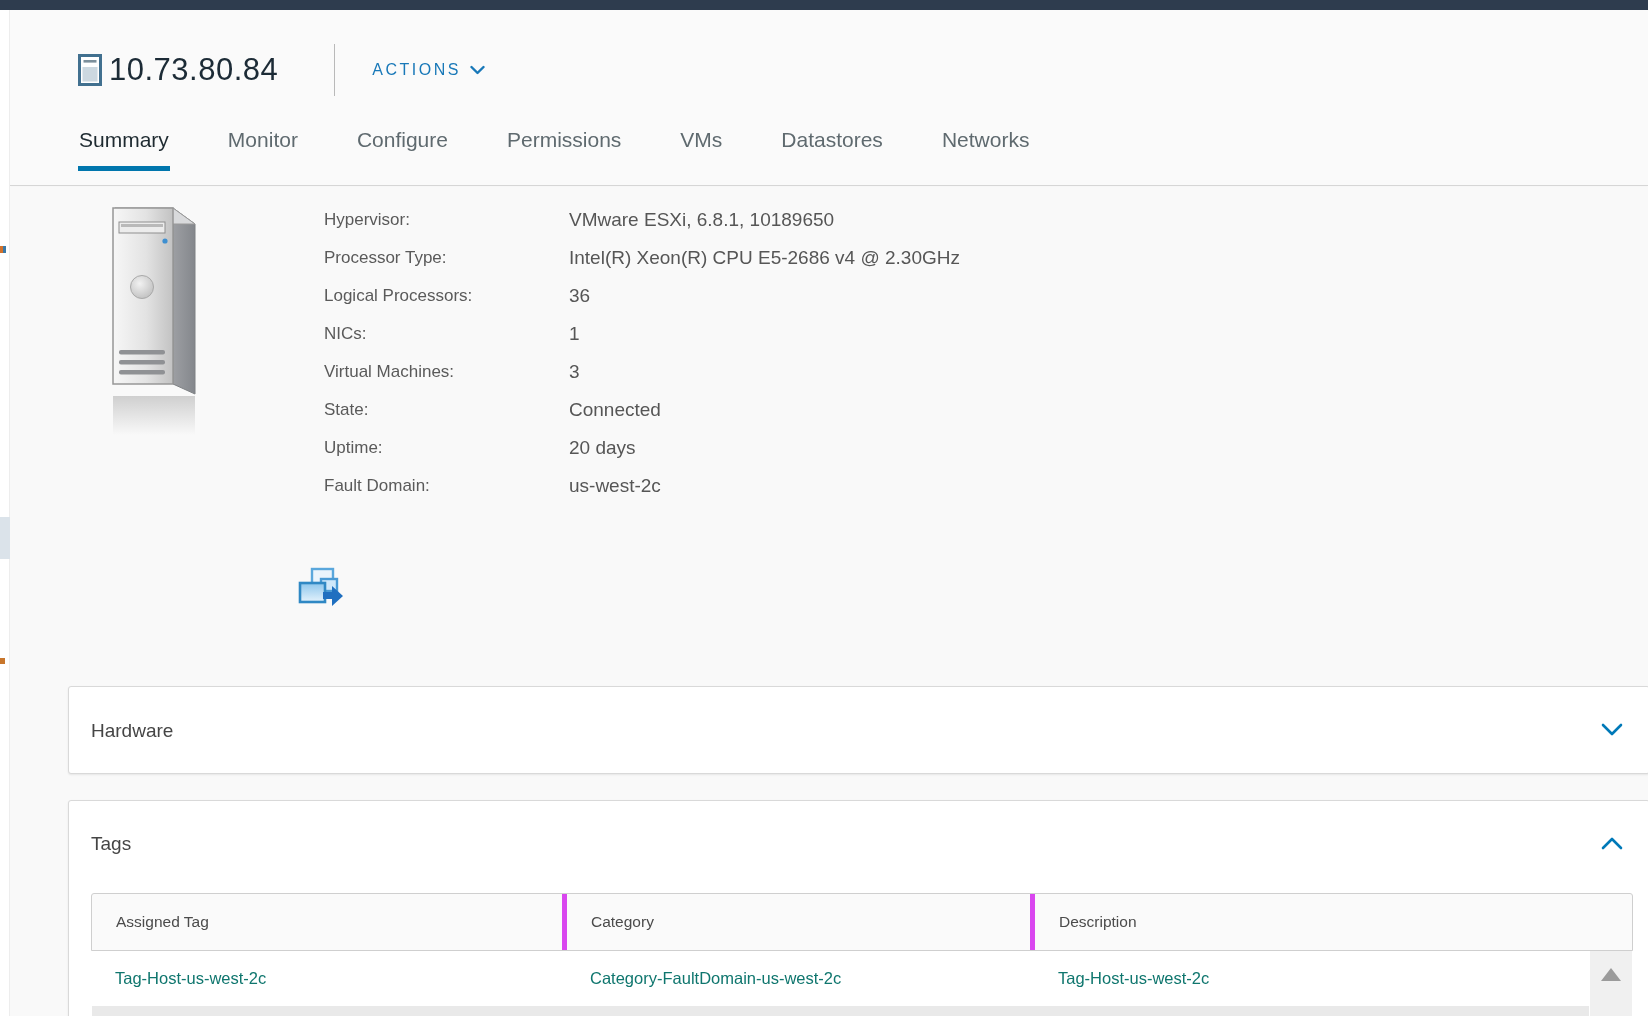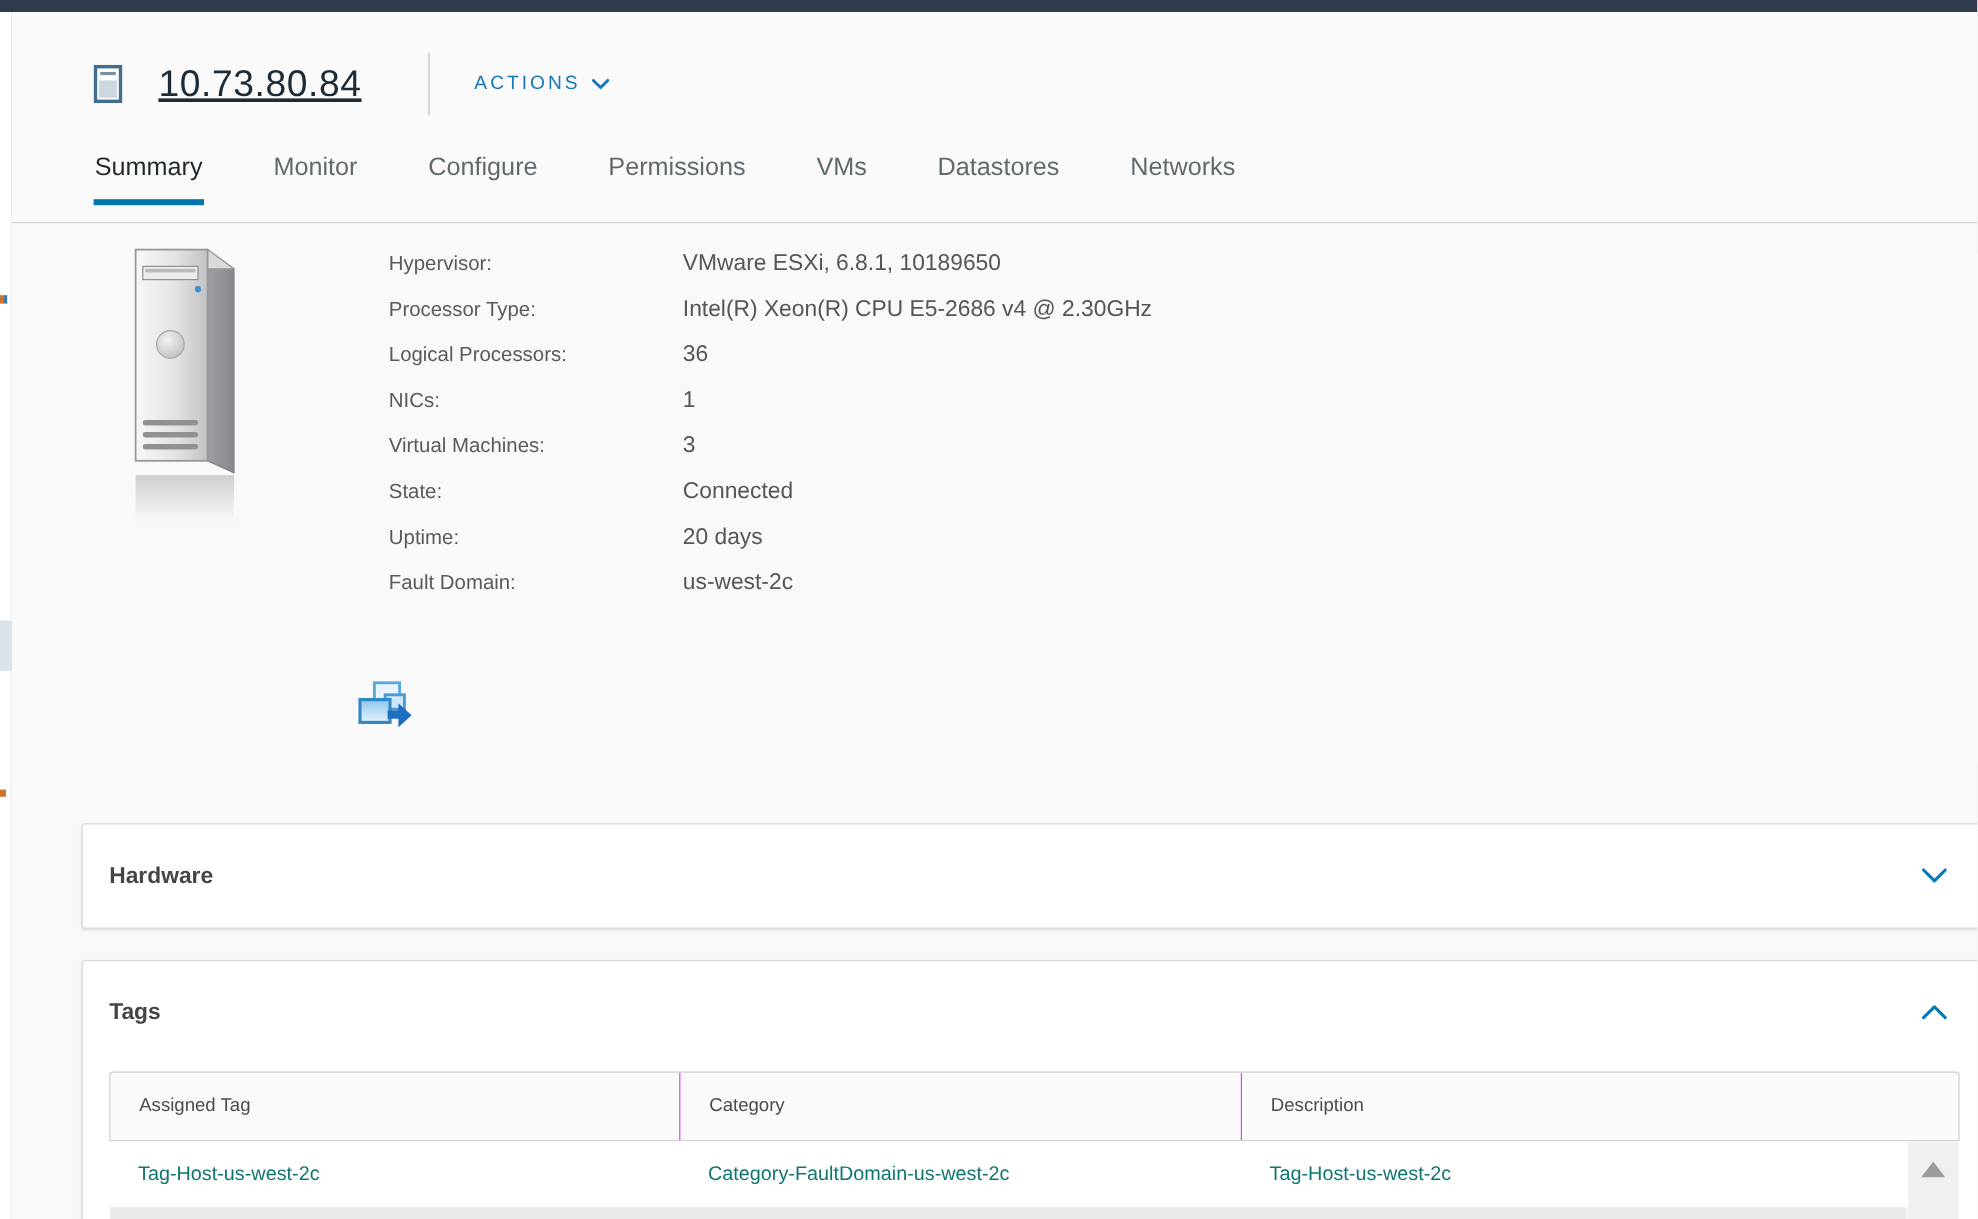--- a/index.html
+++ b/index.html
@@ -16,21 +16,21 @@
   .rail-frag1 { position:absolute; top:236px; left:0; width:6px; height:7px; background:linear-gradient(90deg,#d2722c 50%,#3a79a8 50%); }
   .rail-frag-block { position:absolute; top:507px; left:0; width:10px; height:42px; background:#dbe3ea; }
   .rail-frag2 { position:absolute; top:648px; left:0; width:5px; height:6px; background:#c8762c; }
 
   .main { position:absolute; top:10px; left:10px; right:0; bottom:0; }
 
   
   .page-header { position:absolute; top:0; left:0; right:0; height:176px; background:#fafafa; border-bottom:1px solid #d6d6d6; box-shadow:0 1px 2px rgba(0,0,0,.05); }
   .title-row { position:absolute; top:30px; left:68px; height:60px; display:flex; align-items:center; }
   .host-icon { width:24px; height:32px; flex:0 0 auto; }
-  .page-title { margin-left:30px; font-size:31px; font-weight:400; color:#1c2b36; letter-spacing:.5px;text-decoration:underline; }
+  .page-title { margin-left:7px; font-size:31px; font-weight:400; color:#1c2b36; letter-spacing:.5px; }
   .title-divider { width:1px; height:52px; background:#b9b9b9; margin-left:56px; }
   .actions-btn { margin-left:37px; display:flex; align-items:center; gap:9px; cursor:pointer; background:none; border:none; }
   .actions-label { font-size:16px; font-weight:500; letter-spacing:2.5px; color:#1878b8; }
 
   
   .tabs { position:absolute; top:118px; left:68px; display:flex; gap:57px; }
   .tab { font-size:21px; color:#5f6a6f; line-height:23px; padding:0 1px 20px; cursor:pointer; }
   .tab.active { color:#1e2a30; border-bottom:5px solid #0076ad; padding-bottom:15px; }
 
   
@@ -40,35 +40,35 @@
 
   .info-list { position:absolute; left:278px; top:14px; }
   .info-row { display:flex; height:38px; align-items:center;margin-left:36px; }
   .info-label { width:245px; font-size:17px; color:#5a5a5a; }
   .info-value { font-size:19px; color:#565656; }
 
   .migrate-btn { position:absolute; left:288px; top:380px; width:46px; height:41px; background:none; border:none; padding:0; cursor:pointer; }
 
   
   .card { position:absolute; left:58px; right:-2px; background:#fff; border:1px solid #d9d9d9; border-radius:3px; box-shadow:0 1px 2px rgba(0,0,0,.08); }
-  .card-title { position:absolute; left:22px; font-size:19px; color:#454545;font-weight:bold; }
+  .card-title { position:absolute; left:22px; font-size:19px; color:#454545; }
   .card-chevron { position:absolute; right:26px; cursor:pointer; }
 
   .hardware-card { top:499px; height:88px; }
   .hardware-card .card-title { top:33px; }
   .hardware-card .card-chevron { top:36px; }
 
   .tags-card { top:613px; bottom:-4px; }
   .tags-card .card-title { top:32px; }
   .tags-card .card-chevron { top:36px; }
 
   
   .tags-table { position:absolute; left:22px; right:16px; top:92px; bottom:0; }
   .t-header { display:flex; height:58px; background:#fafafa; border:1px solid #cfcfcf; border-radius:3px 3px 0 0; }
-  .t-hcell { display:flex; align-items:center; padding-left:24px; font-size:15.5px; color:#4b4b4b; border-right:1px solid #d946ef; }
+  .t-hcell { display:flex; align-items:center; padding-left:24px; font-size:15.5px; color:#4b4b4b; border-right:5px solid #d946ef; }
   .t-hcell:last-child { border-right:none; }
   .t-row { display:flex; height:55px; background:#fff; }
   .t-cell { display:flex; align-items:center; padding-left:24px; font-size:16.5px; color:#0f766e; }
   .col-1 { width:475px; flex:0 0 auto; }
   .col-2 { width:468px; flex:0 0 auto; }
   .col-3 { flex:1 1 auto; }
   .t-bottom-strip { position:absolute; left:1px; right:44px; top:113px; height:11px; background:#e9e9e9; }
 
   .t-scrollbar { position:absolute; right:1px; top:58px; bottom:0; width:42px; background:#f0f0f0; }
   .scroll-up-arrow { position:absolute; top:17px; left:50%; transform:translateX(-50%); width:0; height:0;

